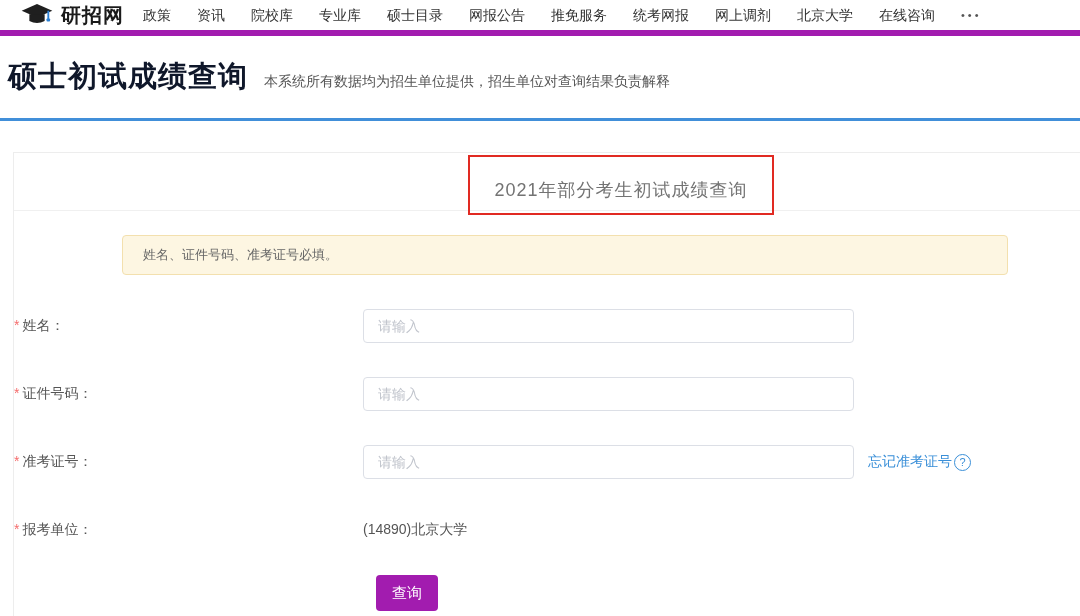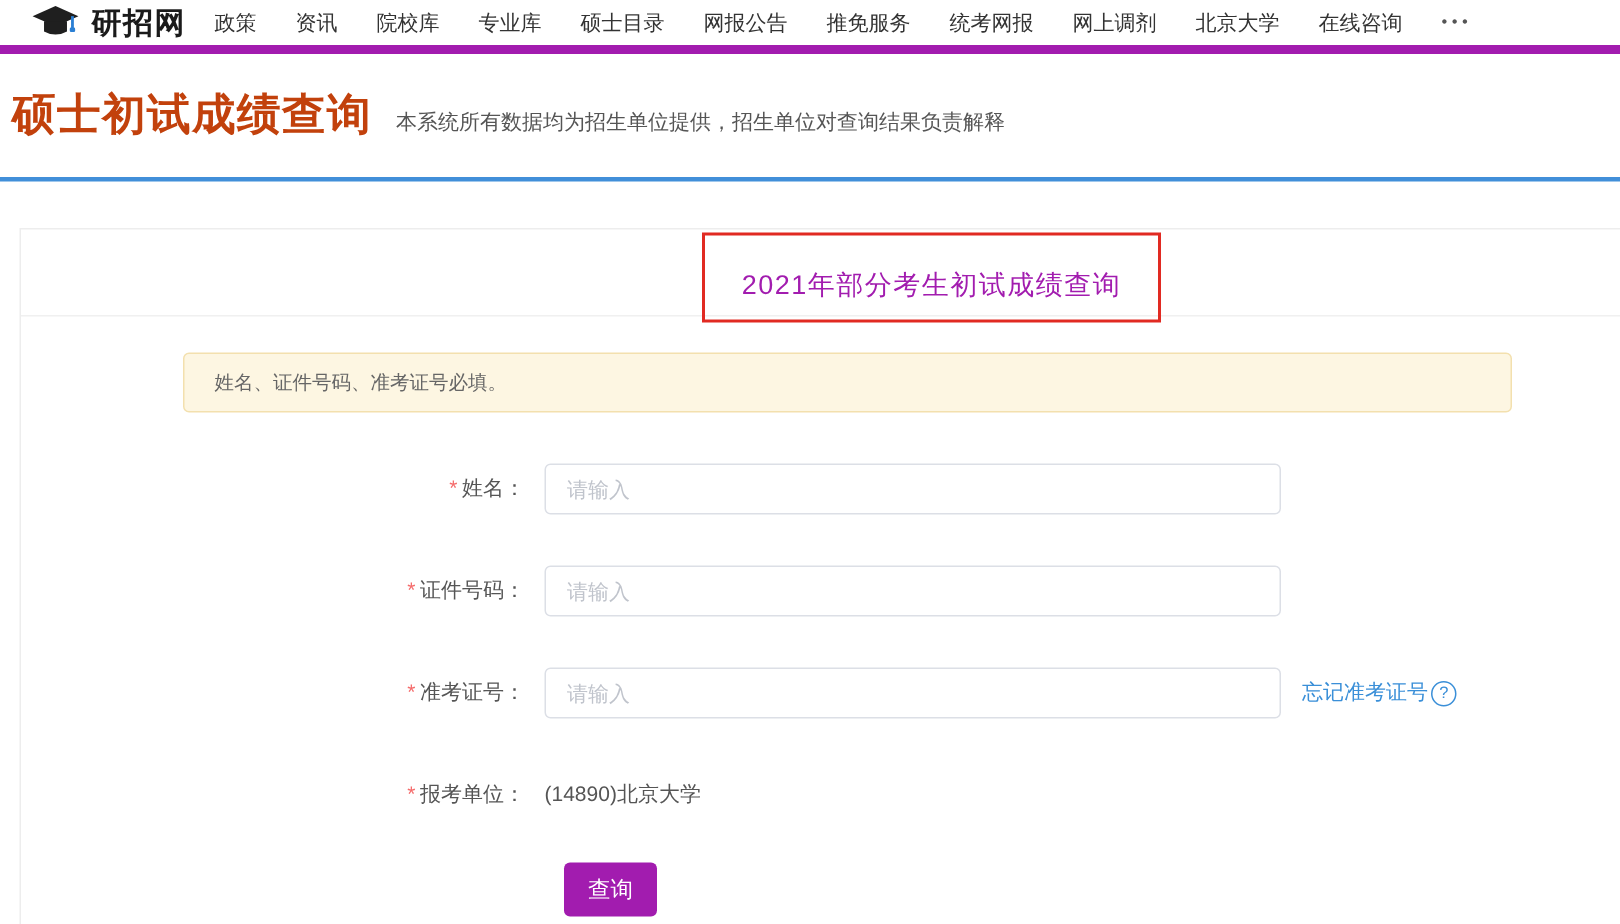--- a/index.html
+++ b/index.html
@@ -17,48 +17,48 @@
   .logo{display:flex;align-items:center;gap:7px;cursor:pointer;}
   .logo svg{display:block;}
   .logo-text{font-size:20px;font-weight:bold;color:#1a1a1a;letter-spacing:1px;}
   .nav-items{display:flex;align-items:center;margin-left:6px;}
   .nav-item{
     padding:0 13px;font-size:14px;color:#333;line-height:36px;cursor:pointer;white-space:nowrap;
   }
   .nav-item.more{font-size:11px;color:#555;letter-spacing:3px;}
   
   .page-header{position:absolute;top:57px;left:8px;display:flex;align-items:baseline;gap:16px;}
-  .page-title{font-size:29px;font-weight:bold;color:#c2410c;letter-spacing:1px;}
+  .page-title{font-size:29px;font-weight:bold;color:#0f172a;letter-spacing:1px;}
   .page-subtitle{font-size:14px;color:#555;}
   .blue-rule{position:absolute;top:118px;left:0;width:100%;height:3px;background:#418fd9;}
   
   .card{
     position:absolute;top:152px;left:13px;width:1216px;height:480px;
     background:#fff;border:1px solid #ededed;box-sizing:border-box;
   }
   .card-header{
     position:relative;height:57px;border-bottom:1px solid #f0f0f0;
     display:flex;align-items:center;justify-content:center;
   }
-  .card-title{font-size:18px;color:#a21caf;letter-spacing:1px;margin-top:16px;}
+  .card-title{font-size:18px;color:#737373;letter-spacing:1px;margin-top:16px;}
   .red-annotation{
     position:absolute;left:50%;top:2px;transform:translateX(-50%);
     width:302px;height:56px;border:2px solid #e12a22;pointer-events:none;z-index:2;
   }
   
   .notice{
     margin:24px 0 0 108px;width:886px;height:40px;box-sizing:border-box;
     background:#fdf6e2;border:1px solid #f3e0ae;border-radius:4px;
     line-height:38px;padding-left:20px;font-size:13px;color:#666;
   }
   
   .form{margin-top:34px;}
   .frow{display:flex;align-items:center;margin-bottom:34px;height:34px;}
   .flabel{
-    width:349px;text-align:right;padding-right:13px;box-sizing:border-box;
+    width:349px;padding-right:13px;box-sizing:border-box;
     font-size:14px;color:#555;white-space:nowrap;
   }
   .req{color:#f56c6c;margin-right:3px;font-size:14px;}
   .finput{
     width:491px;height:34px;box-sizing:border-box;
     border:1px solid #dcdfe6;border-radius:4px;padding:16px 14px;
     font-size:14px;color:#4d7c0f;outline:none;
     font-family:"Liberation Sans","DejaVu Sans",sans-serif;
   }
   .finput::placeholder{color:#c0c4cc;}

